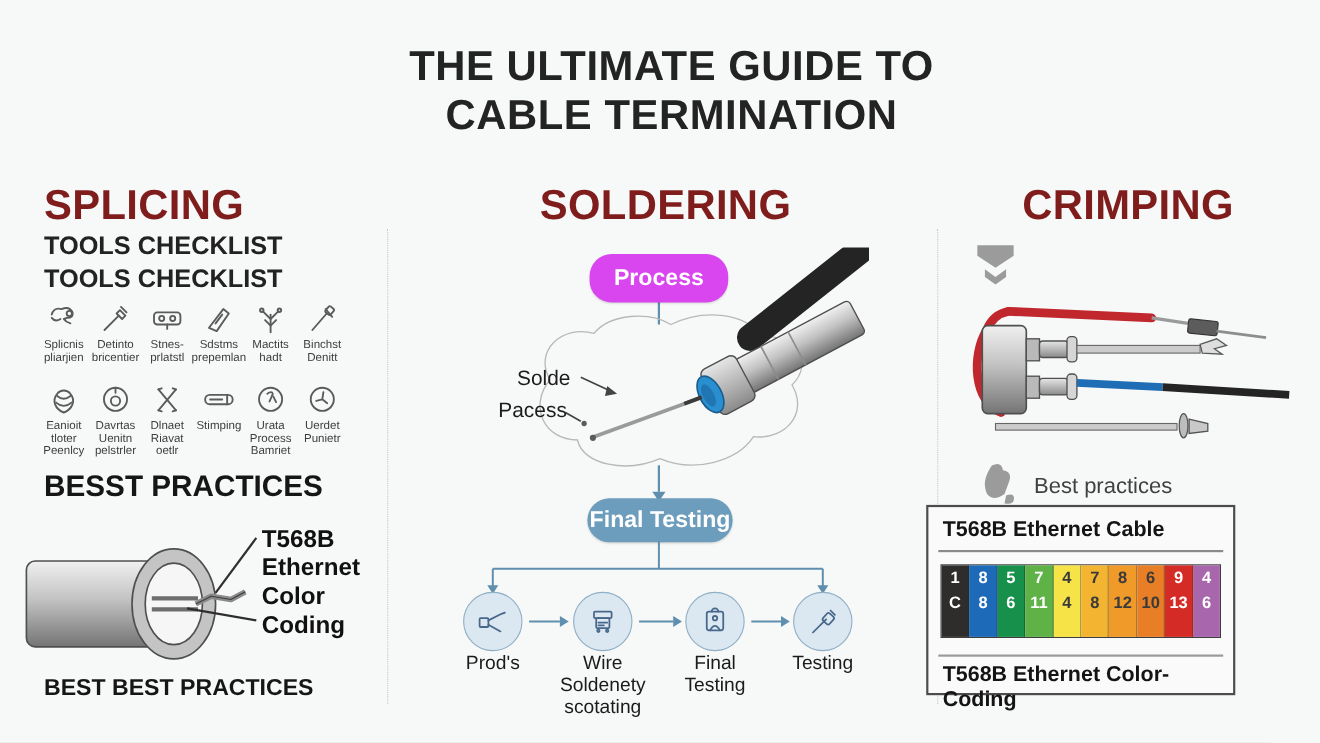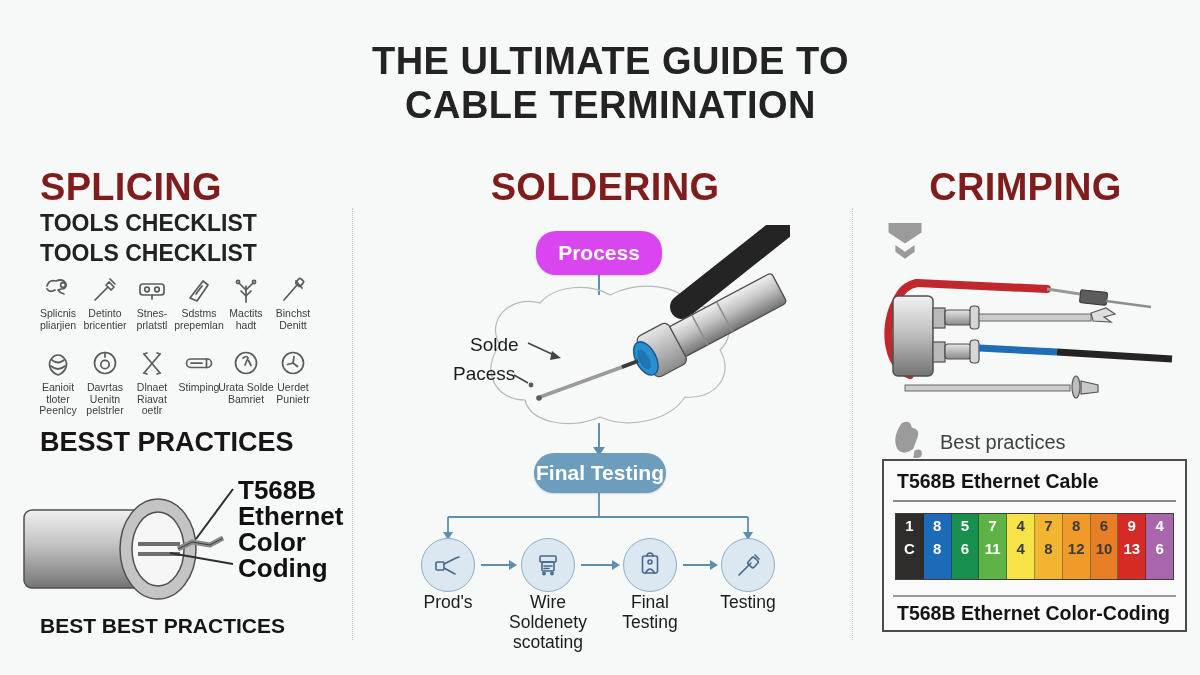--- a/index.html
+++ b/index.html
@@ -10,21 +10,21 @@
   .col-heading { font-weight:800; font-size:38px; color:#7f1d1d; letter-spacing:0.3px; }
   .sub-heading { font-weight:800; font-size:23px; color:#222; }
   .divider { border-left:1px dotted #c7c7c7; width:0; }
   .tool { width:50px; text-align:center; }
   .tool .licon-box { display:block; width:32px; height:32px; margin:0 auto; }
   .tool .tlabel { display:block; margin-top:3px; font-size:10.5px; line-height:11.5px; color:#3d3d3d; white-space:pre-line; }
   .licon { stroke:#5b5b5b; fill:none; stroke-width:1.7px; stroke-linecap:round; stroke-linejoin:round; }
   .gicon { fill:#9b9b9b; stroke:none; }
   .sicon { stroke:#47688a; fill:none; stroke-width:1.6px; stroke-linecap:round; stroke-linejoin:round; }
   .bp-heading { font-weight:800; font-size:27px; color:#161616; }
-  .cable-label { font-weight:800; font-size:26px; line-height:26px; white-space:pre-line; color:#111; }
+  .cable-label { font-weight:800; font-size:22px; line-height:26px; white-space:pre-line; color:#111; }
   .footer-left { font-weight:800; font-size:21px; color:#161616; }
   .pill { border-radius:20px; color:#fff; font-size:21px; font-weight:600; text-align:center; display:flex; align-items:center; justify-content:center; box-shadow:0 1px 2px rgba(0,0,0,0.15); }
   .callout { font-size:19px; font-weight:500; color:#1c1c1c; }
   .step-circle { width:54px; height:54px; border-radius:50%; border:1.5px solid #8fafc5; display:flex; align-items:center; justify-content:center; }
   .step-label { width:120px; text-align:center; font-size:17.5px; line-height:20px; font-weight:500; color:#1b1b1b; white-space:pre-line; }
   .note-text { font-size:20px; line-height:24px; font-weight:500; color:#1f1f1f; white-space:pre-line; }
   .bp-text { font-size:20px; font-weight:500; color:#404040; }
   .card { border:2px solid #4c4c4c; background:#fafafa; }
   .card-title { font-weight:800; font-size:19.5px; color:#141414; }
   .card-rule { border-top:2px solid #8a8a8a; }
@@ -221,21 +221,21 @@
   <div class="abs tool" style="left:174px; top:347px;">
     <svg class="licon licon-box">
         <use href="#sym-clip"></use>
       </svg>
     <span class="tlabel">Stimping</span>
   </div>
   <div class="abs tool" style="left:218px; top:347px; width:56px;">
     <svg class="licon licon-box">
         <use href="#sym-meter"></use>
       </svg>
-    <span class="tlabel">Urata Solde
+    <span class="tlabel">Urata Process
 Bamriet</span>
   </div>
   <div class="abs tool" style="left:268px; top:347px;">
     <svg class="licon licon-box">
         <use href="#sym-clock"></use>
       </svg>
     <span class="tlabel">Uerdet
 Punietr</span>
   </div>
 
@@ -359,21 +359,21 @@
     <rect x="30" y="117" width="165" height="6" fill="#cccccc" stroke="#666" stroke-width="1"></rect>
     <ellipse cx="201" cy="119" rx="4" ry="11" fill="#bdbdbd" stroke="#555" stroke-width="1.2"></ellipse>
     <path d="M206 113l17 4v7l-17 2z" fill="#c9c9c9" stroke="#555" stroke-width="1.2"></path>
   </svg>
 
   <svg class="gicon abs" style="left:883px; top:416px;" width="46" height="46" viewBox="0 0 32 32">
       <use href="#sym-thumb"></use>
     </svg>
   <div class="abs bp-text" style="left:940px; top:431px;">Best practices</div>
 
-  <div class="abs card" style="left:882px; top:459px; width:305px; height:173px;padding-left:41px;">
+  <div class="abs card" style="left:842px; top:459px; width:281px; height:173px;padding-left:41px;">
     <div class="abs card-title" style="left:13px; top:9px;">T568B Ethernet Cable</div>
     <div class="abs card-rule" style="left:9px; right:9px; top:39px;"></div>
 
     <div class="abs swatch-table" style="left:11px; right:11px; top:52px; height:67px;">
       <div class="swatch-cell" style="background-color: rgb(47, 45, 44); color: rgb(255, 255, 255);">
           <span class="num">1</span>
           <span class="num">C</span>
         </div>
       <div class="swatch-cell" style="background-color: rgb(29, 106, 184); color: rgb(255, 255, 255);">
           <span class="num">8</span>

